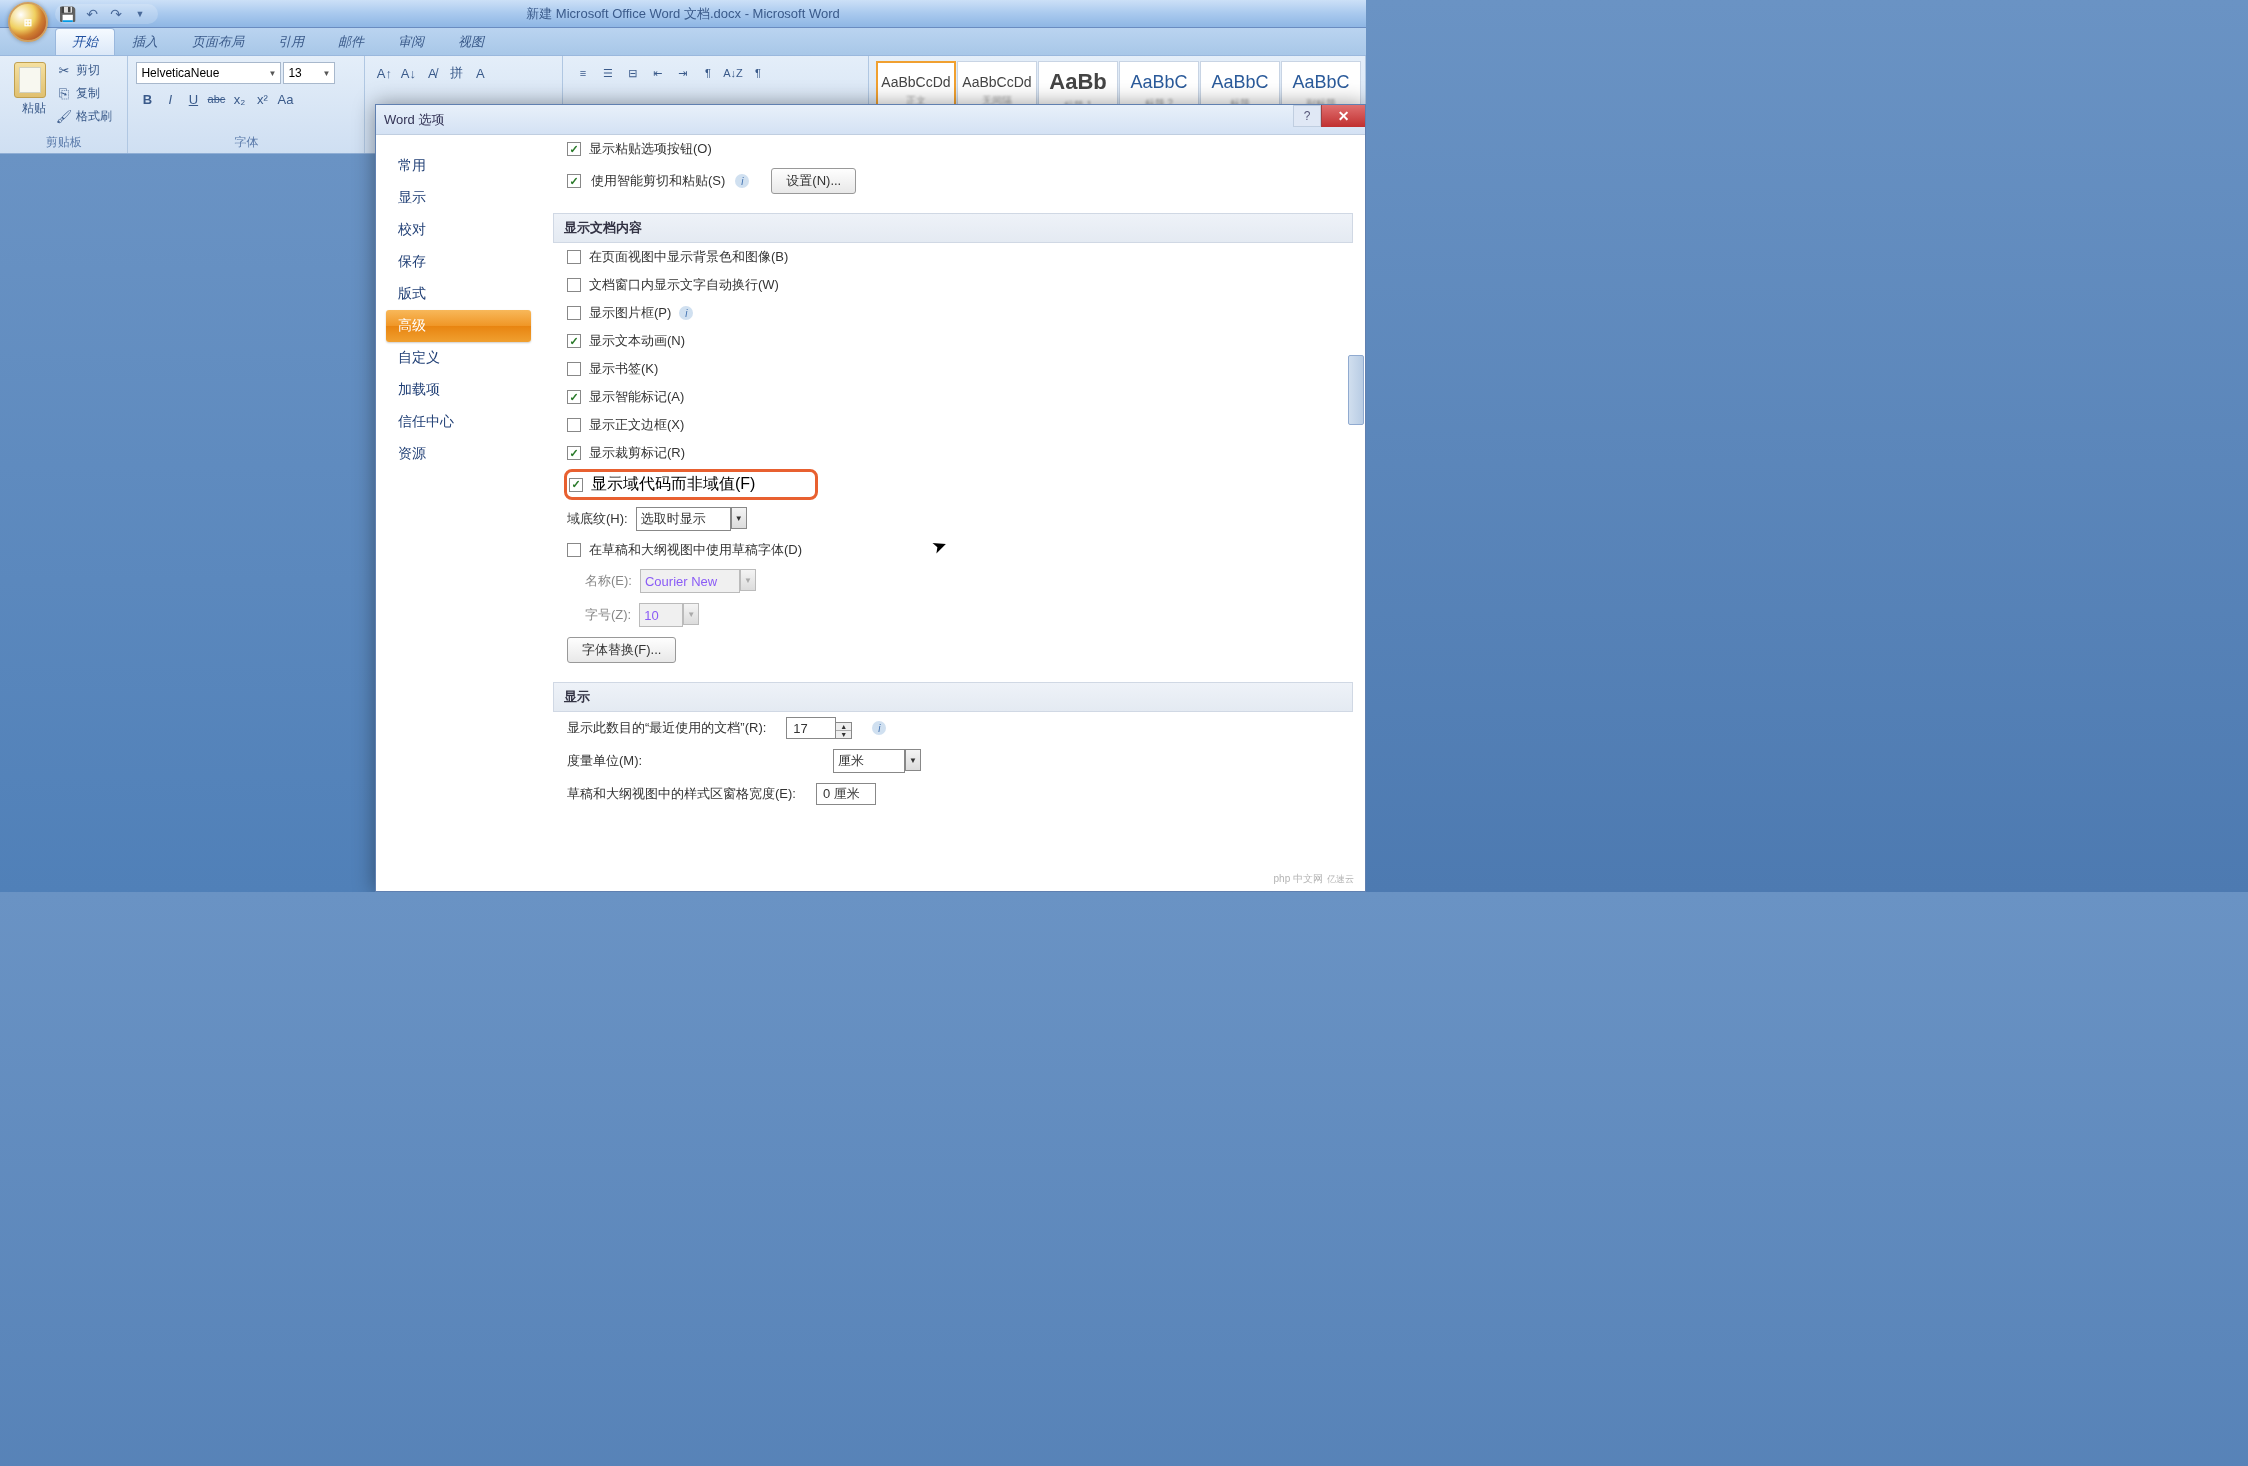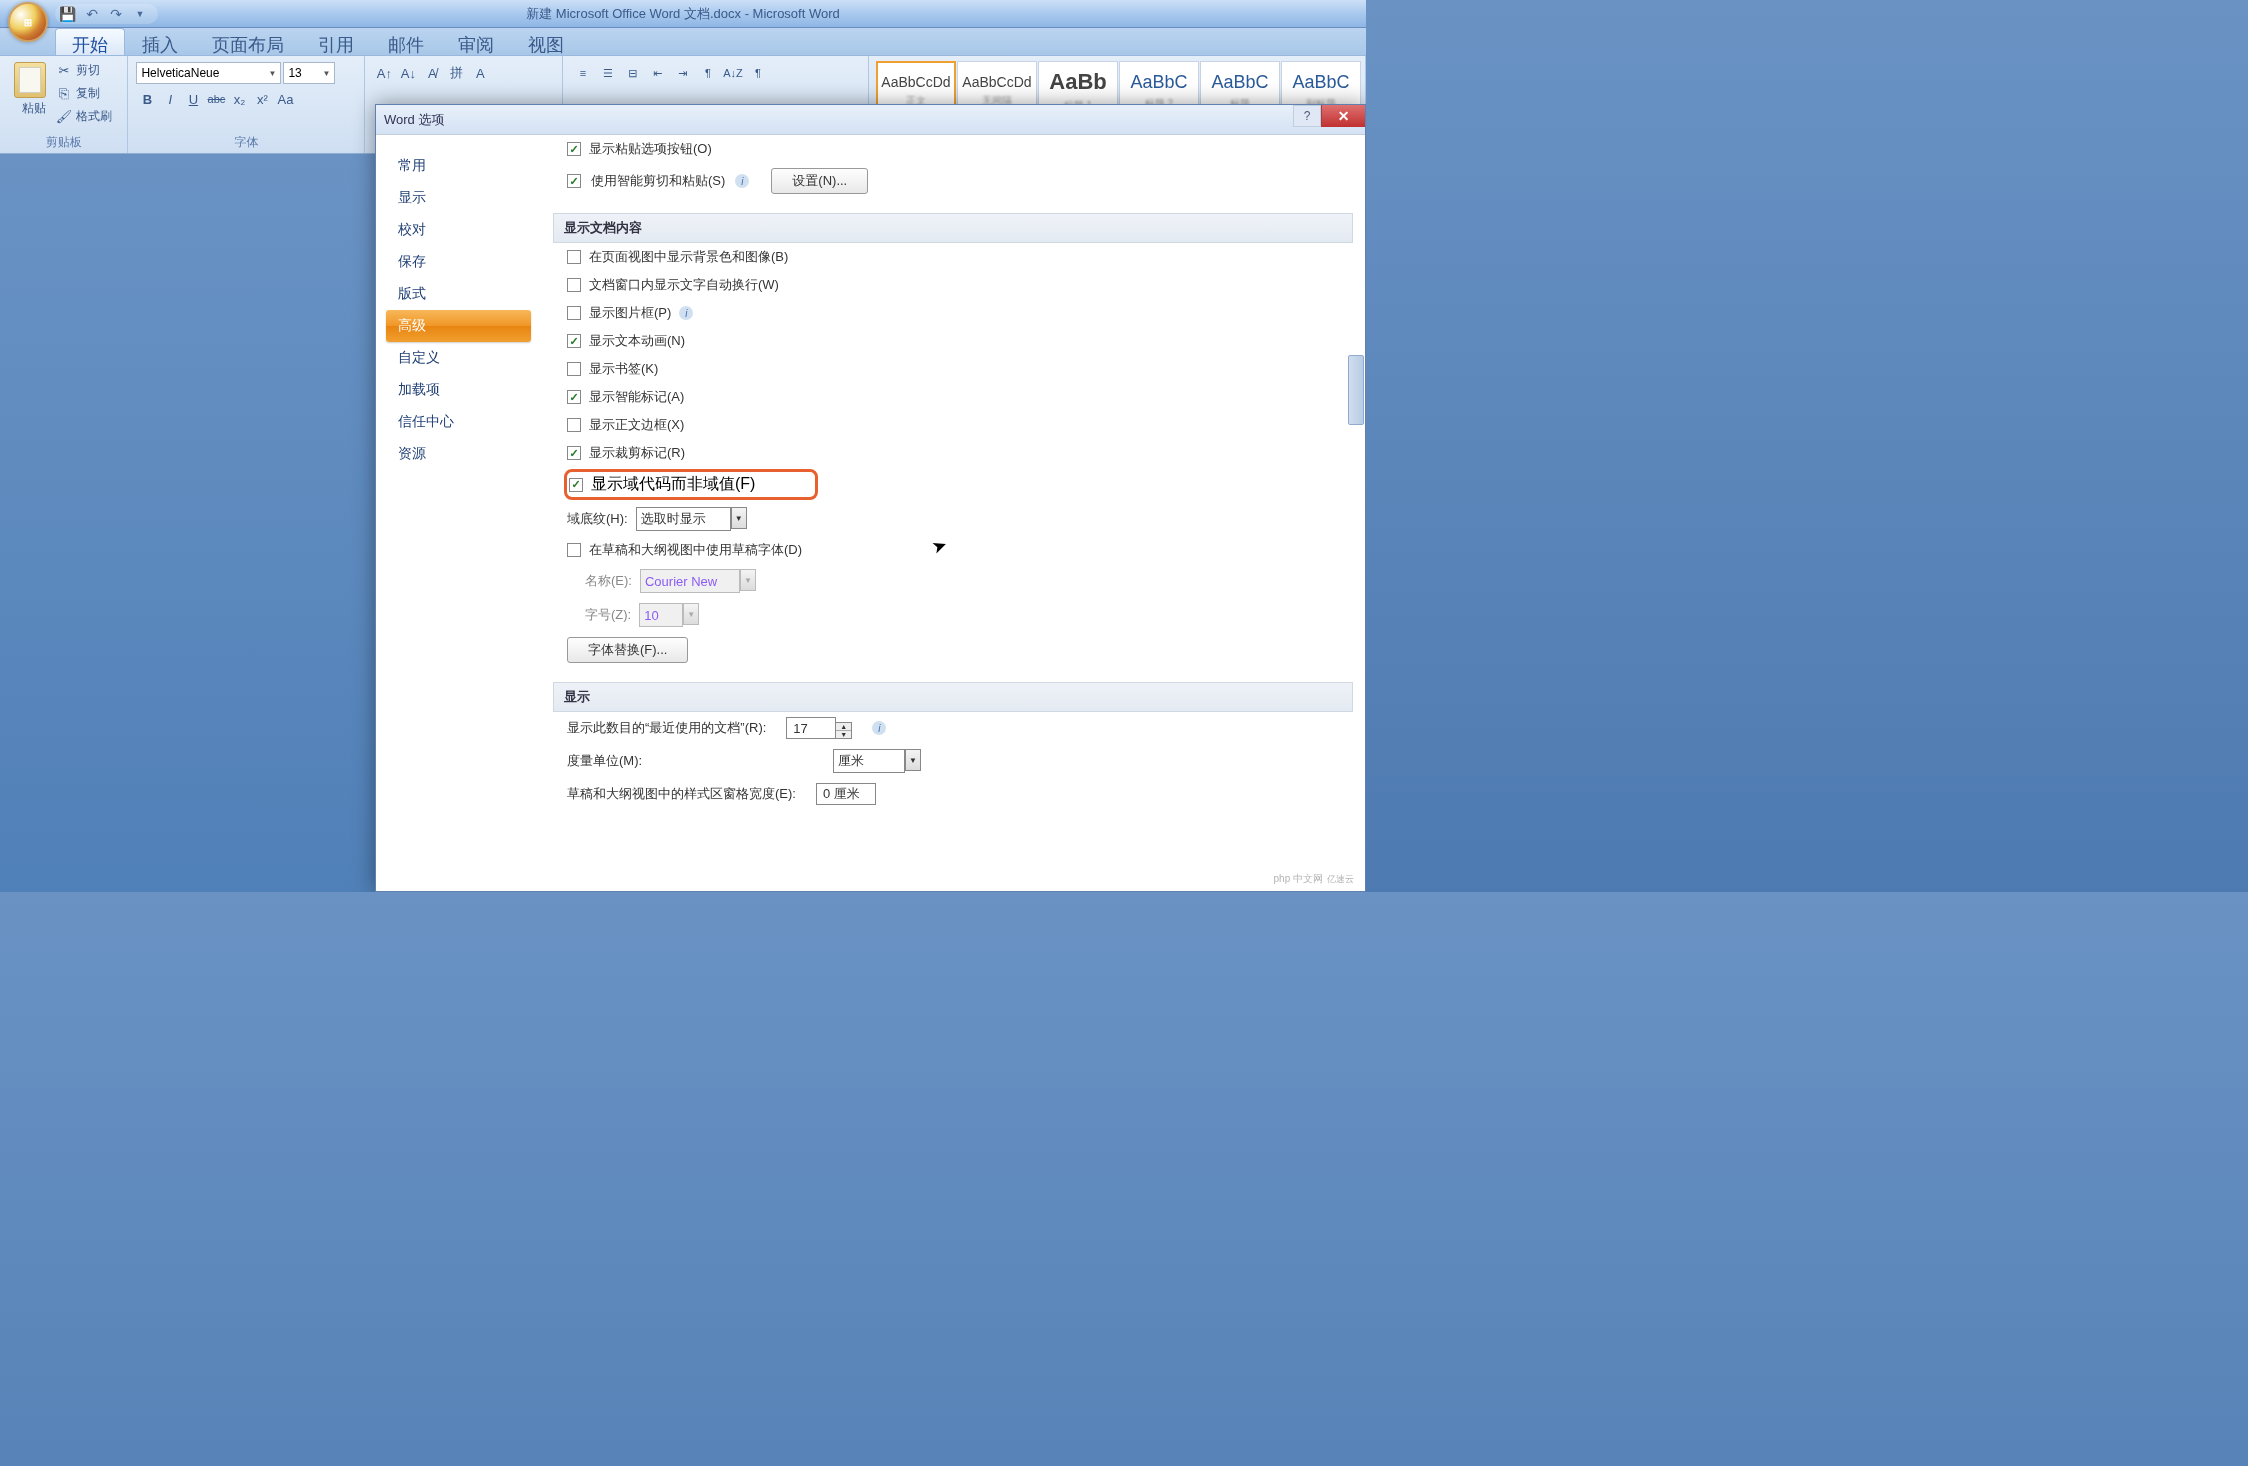--- a/index.html
+++ b/index.html
@@ -52,25 +52,26 @@
   
   .ribbon-tabs {
     height: 28px;
     background: linear-gradient(to bottom, #bad4f0, #a8c7e8);
     display: flex;
     padding-left: 55px;
     border-bottom: 1px solid #9ab8dd;
   }
   .ribbon-tab {
     padding: 4px 16px;
-    font-size: 18px;
+    font-size: 13px;
     color: #3a5a8a;
     border: 1px solid transparent;
     border-bottom: none;
     cursor: default;
+    font-style: italic;
   }
   .ribbon-tab.active {
     background: linear-gradient(to bottom, #f5faff, #dbe8f8);
     border-color: #9ab8dd;
     border-radius: 4px 4px 0 0;
     color: #2050a0;
   }
   
   .ribbon-body {
     height: 98px;
@@ -230,21 +231,21 @@
     font-size:11px;color:#2a7a2a;font-weight:bold;
   }
   .cb.checked::after{content:"✓";}
   .help-i{
     width:14px;height:14px;border-radius:50%;
     background:#d0e0f0;color:#4070b0;
     display:flex;align-items:center;justify-content:center;
     font-size:10px;font-style:italic;
   }
   .wbtn{
-    padding:3px 20px;
+    padding:3px 14px;
     background:linear-gradient(to bottom,#fefefe,#e8e8e8);
     border:1px solid #999;border-radius:3px;
     font-size:13px;color:#333;
   }
   .highlight-box{
     border:3px solid #e86030;
     border-radius:8px;
     padding:2px 60px 2px 2px;
     display:inline-flex;align-items:center;gap:8px;
     margin-left:11px;

